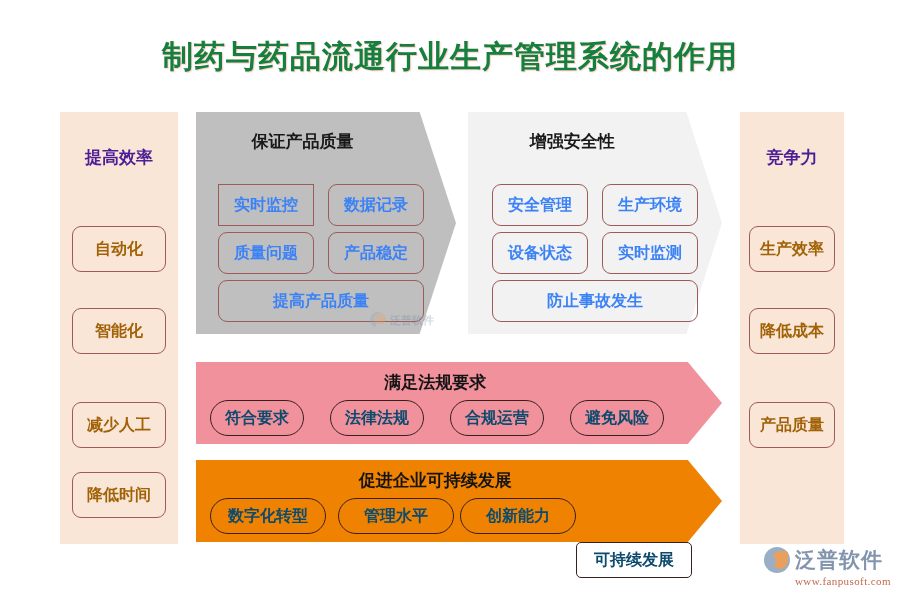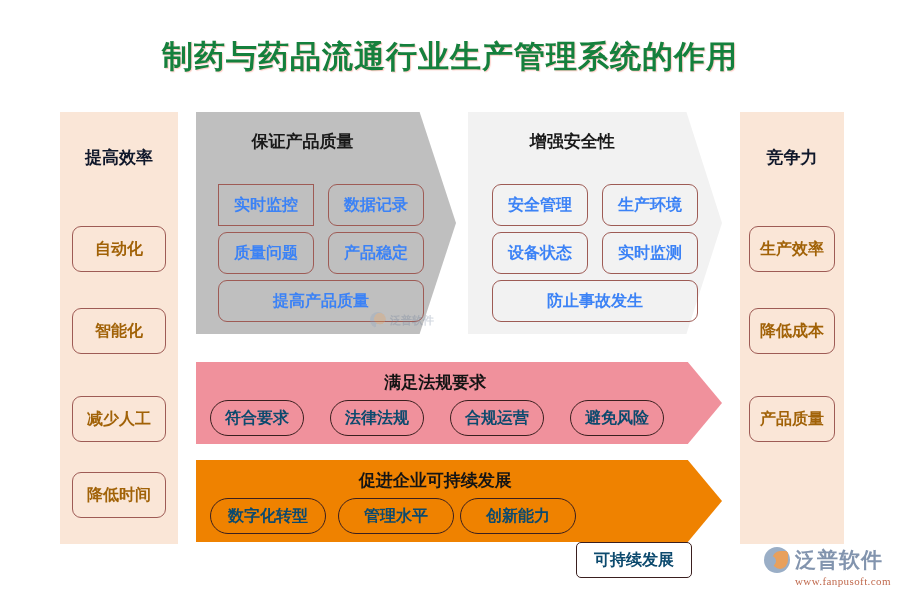--- a/index.html
+++ b/index.html
@@ -45,21 +45,21 @@
   .side-col.left  { left: 60px;  top: 112px; width: 118px; height: 432px; }
   .side-col.right { left: 740px; top: 112px; width: 104px; height: 432px; }
 
   .side-head {
     position: absolute;
     left: 0;
     width: 100%;
     text-align: center;
     font-size: 17px;
     font-weight: bold;
-    color: #0f172a;
+    color: #4c1d95;
     top: 34px;
   }
 
   .side-pill {
     position: absolute;
     left: 50%;
     transform: translateX(-50%);
     box-sizing: border-box;
     border: 1.4px solid #9e5b55;
     border-radius: 9px;
@@ -70,21 +70,21 @@
     display: flex;
     align-items: center;
     justify-content: center;
     white-space: nowrap;
   }
   .side-col.left  .side-pill { width: 94px;  height: 46px; }
   .side-col.right .side-pill { width: 86px;  height: 46px; }
 
   .sp0 { top: 114px; }
   .sp1 { top: 196px; }
-  .sp2 { top: 284px; text-align: center; }
+  .sp2 { top: 290px; text-align: center; }
   .sp3 { top: 360px; }
 
   
   .chev {
     position: absolute;
     top: 112px;
     height: 222px;
   }
   .chev .bg {
     position: absolute;

